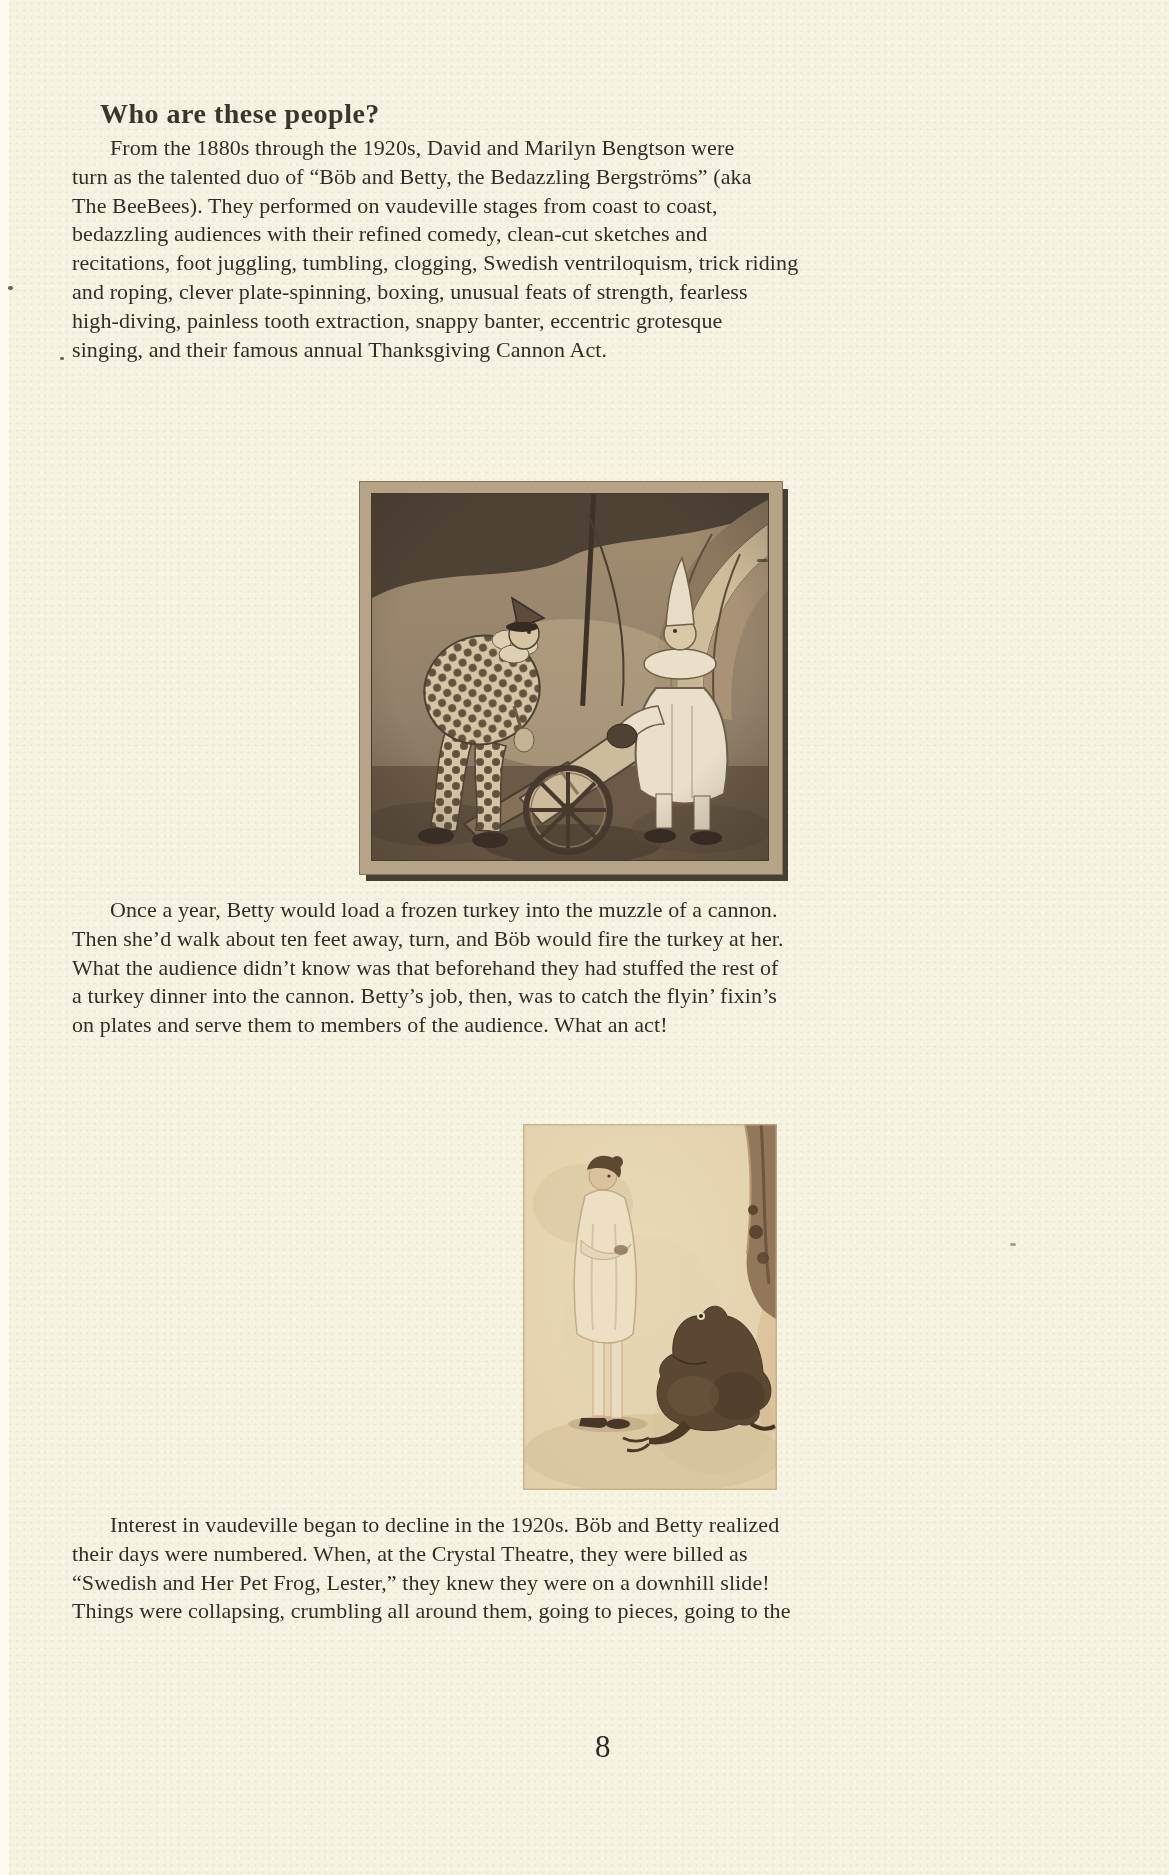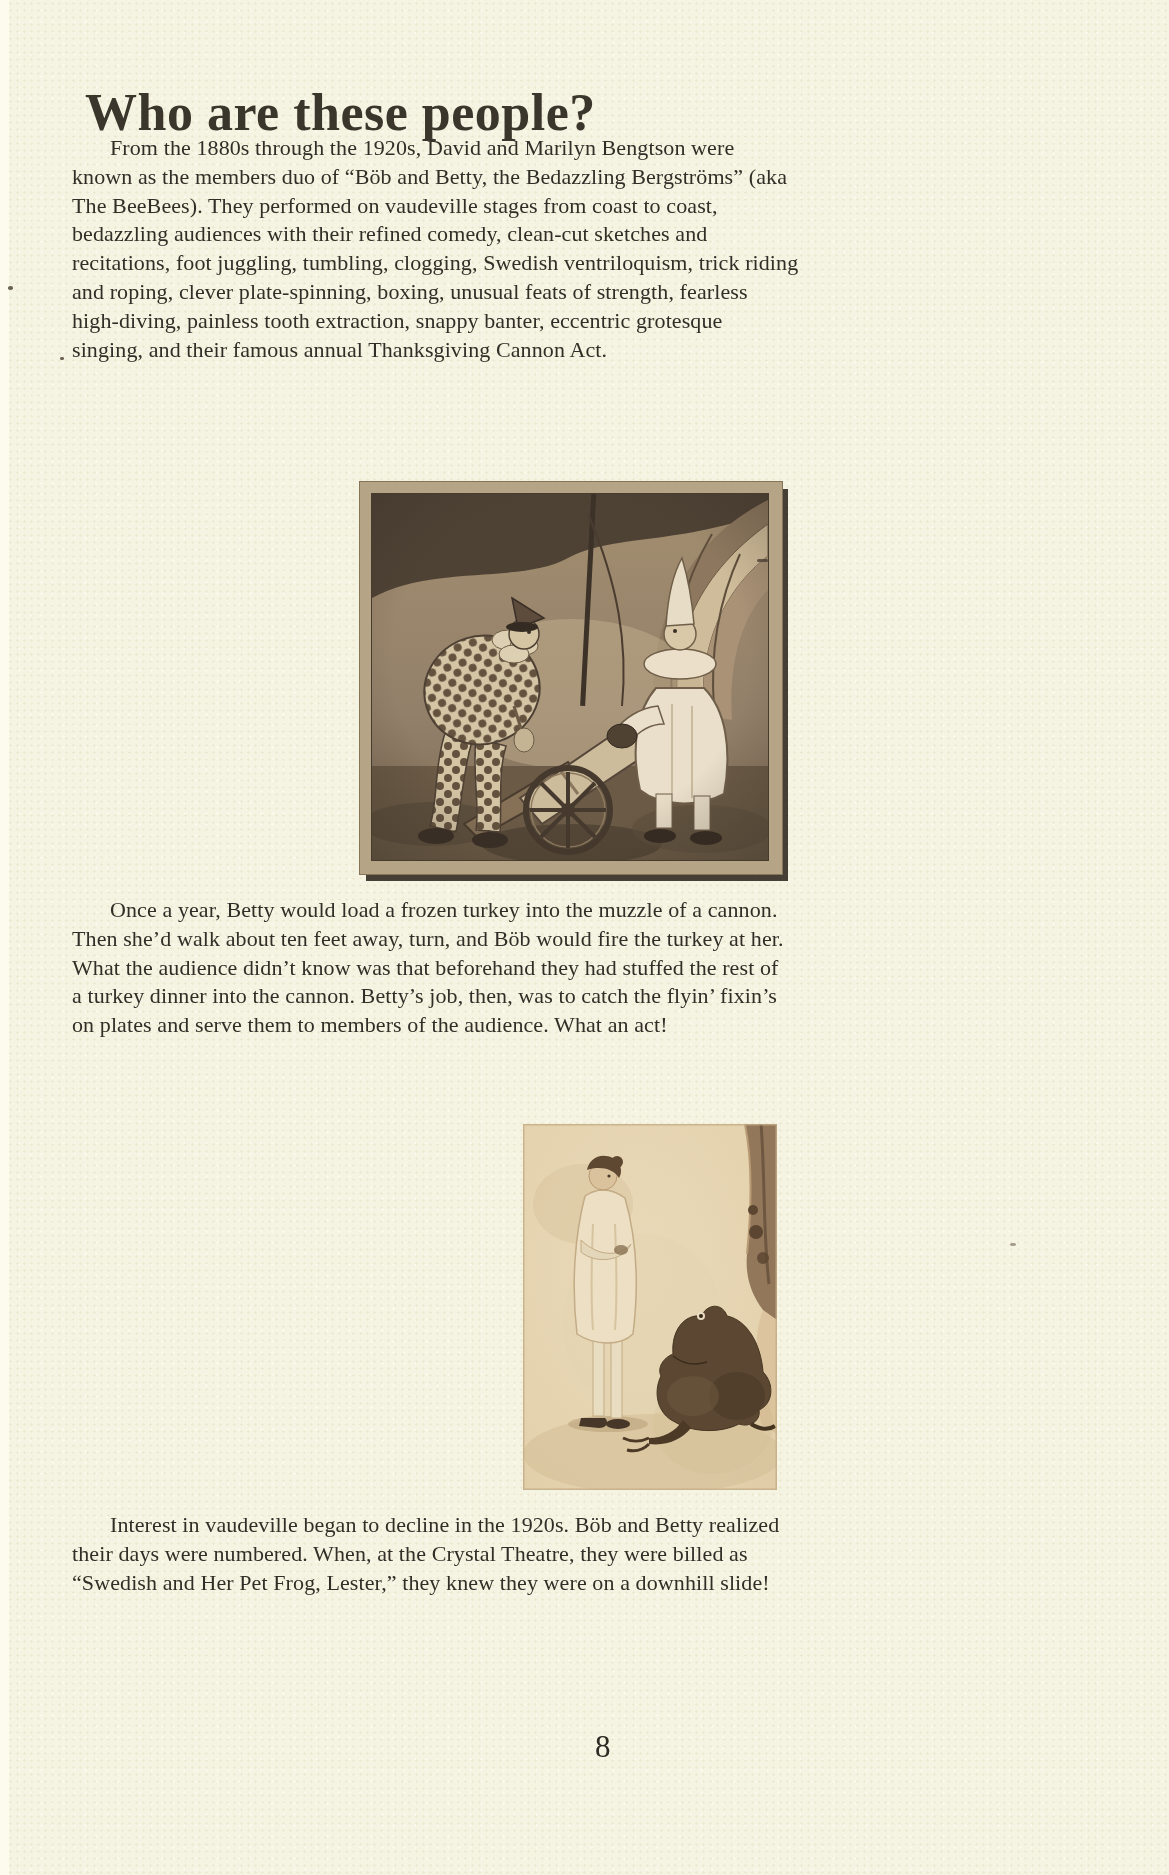--- a/index.html
+++ b/index.html
@@ -12,22 +12,22 @@
       radial-gradient(rgba(214,207,170,0.28) 1px, transparent 1.4px),
       radial-gradient(rgba(255,255,244,0.5) 1px, transparent 1.4px);
     background-size:7px 7px, 11px 11px;
     background-position:0 0, 3px 5px;
     overflow:hidden;
     font-family:"Liberation Serif","DejaVu Serif",serif;
     color:#322e27;
   }
   .edge-strip{position:absolute;left:0;top:0;width:9px;height:100%;background:#fcfbee;}
   .heading{
-    position:absolute;left:84px;top:82px;margin:1px;
-    font-size:52px;font-weight:bold;letter-spacing:0.5px;color:#3b362c;
+    position:absolute;left:84px;top:82px;margin:16px;
+    font-size:28px;font-weight:bold;letter-spacing:0.5px;color:#3b362c;
   }
   .para{
     position:absolute;left:72px;width:890px;
     font-size:22px;line-height:28.8px;letter-spacing:0.1px;
     white-space:nowrap;
   }
   .para .line:first-child{text-indent:38px;}
   #para1{top:134px;}
   #para2{top:896px;}
   #para3{top:1511px;}
@@ -56,21 +56,21 @@
 </head>
 <body>
 
 <div class="page">
   <div class="edge-strip"></div>
 
   <h1 class="heading">Who are these people?</h1>
 
   <div class="para" id="para1">
       <div class="line">From the 1880s through the 1920s, David and Marilyn Bengtson were</div>
-      <div class="line">known as the members duo of “Böb and Betty, the Bedazzling Bergströms” (aka</div>
+      <div class="line">turn as the talented duo of “Böb and Betty, the Bedazzling Bergströms” (aka</div>
       <div class="line">The BeeBees). They performed on vaudeville stages from coast to coast,</div>
       <div class="line">bedazzling audiences with their refined comedy, clean-cut sketches and</div>
       <div class="line">recitations, foot juggling, tumbling, clogging, Swedish ventriloquism, trick riding</div>
       <div class="line">and roping, clever plate-spinning, boxing, unusual feats of strength, fearless</div>
       <div class="line">high-diving, painless tooth extraction, snappy banter, eccentric grotesque</div>
       <div class="line">singing, and their famous annual Thanksgiving Cannon Act.</div>
     </div>
 
   <figure class="photo-frame" id="photo1">
     <svg width="396" height="366" viewBox="0 0 396 366">
@@ -210,20 +210,21 @@
         <path d="M228 300 C238 306 246 306 252 302" fill="none" stroke="#43331f" stroke-width="4"></path>
       </g>
       <rect x="0.75" y="0.75" width="252.5" height="364.5" fill="none" stroke="#c2ad85" stroke-width="1.5" opacity="0.8"></rect>
     </svg>
   </figure>
 
   <div class="para" id="para3">
       <div class="line">Interest in vaudeville began to decline in the 1920s. Böb and Betty realized</div>
       <div class="line">their days were numbered. When, at the Crystal Theatre, they were billed as</div>
       <div class="line">“Swedish and Her Pet Frog, Lester,” they knew they were on a downhill slide!</div>
+      <div class="line">Things were collapsing, crumbling all around them, going to pieces, going to the</div>
     </div>
 
   <div class="page-num">8</div>
 
   <div class="speck" id="speck1"></div>
   <div class="speck" id="speck2"></div>
   <div class="speck" id="speck3"></div>
   <div class="speck" id="speck4"></div>
 </div>
 

